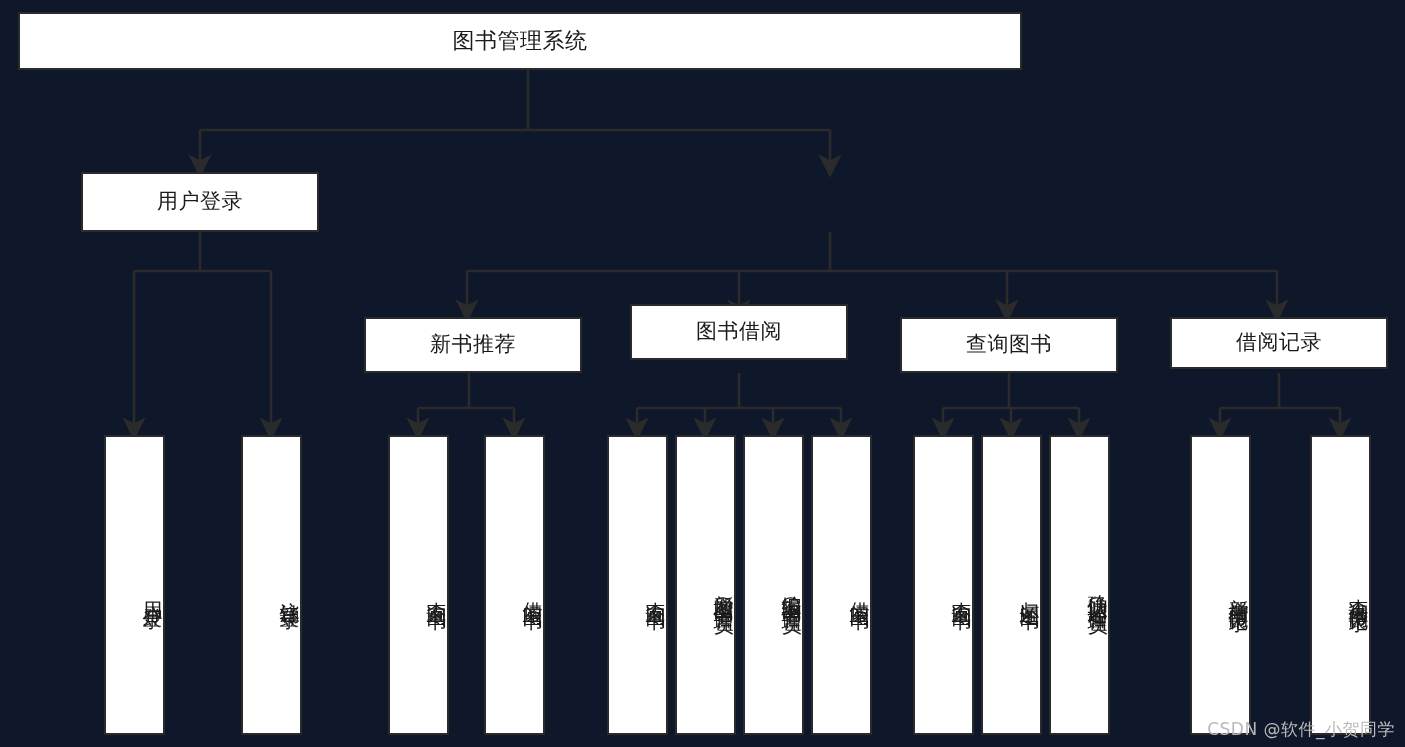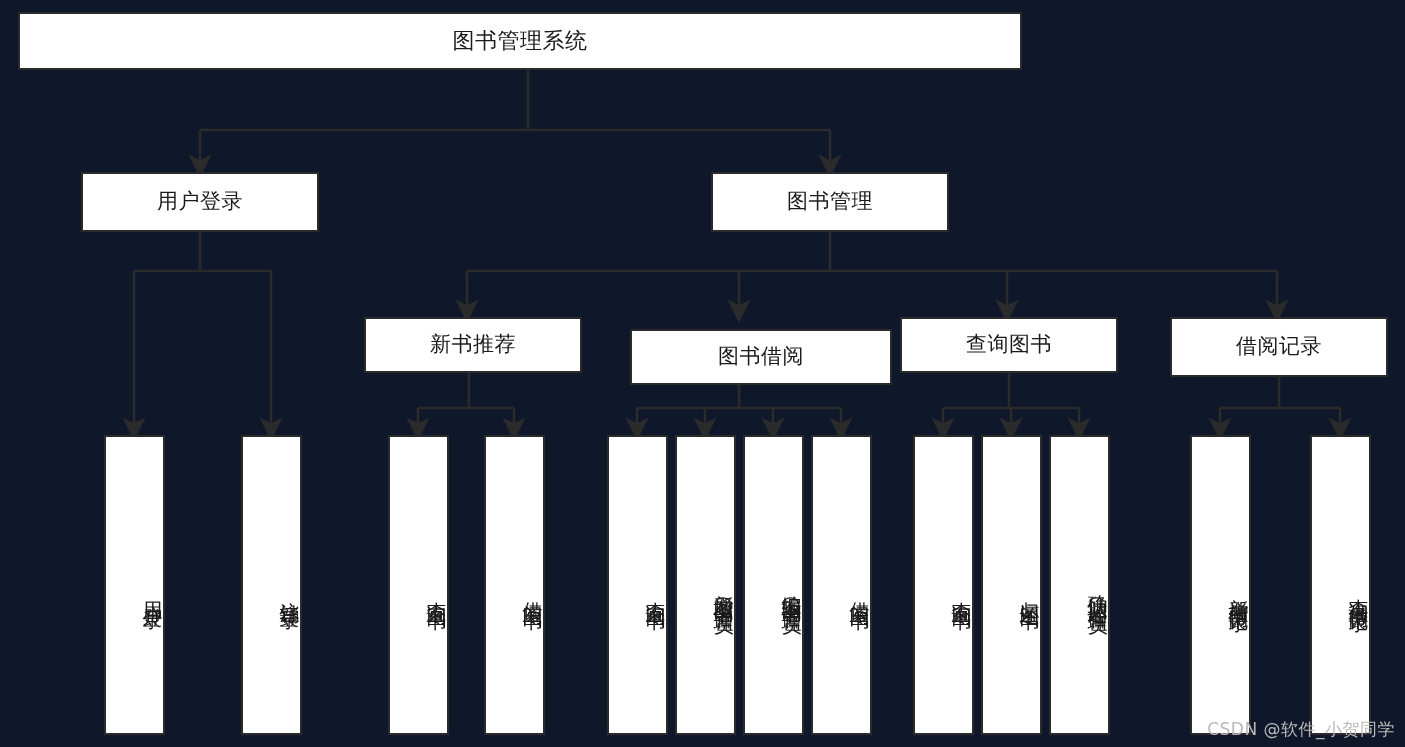--- a/index.html
+++ b/index.html
@@ -125,34 +125,31 @@
     </g>
   </svg>
 
   <div class="node horiz root" style="left: 18px; top: 12px; width: 1004px; height: 58px;">
     <span>图书管理系统</span>
   </div>
 
   <div class="node horiz" style="left: 81px; top: 172px; width: 238px; height: 60px;">
     <span>用户登录</span>
   </div>
-  <div class="node horiz" style="left: 711px; top: 172px; width: 238px; height: 60px;">
-    <span>图书管理</span>
-  </div>
 
   <div class="node horiz" style="left: 364px; top: 317px; width: 218px; height: 56px;">
     <span>新书推荐</span>
   </div>
-  <div class="node horiz" style="left: 630px; top: 329px; width: 262px; height: 56px;">
+  <div class="node horiz" style="left: 630px; top: 304px; width: 218px; height: 56px;">
     <span>图书借阅</span>
   </div>
   <div class="node horiz" style="left: 900px; top: 317px; width: 218px; height: 56px;">
     <span>查询图书</span>
   </div>
-  <div class="node horiz" style="left: 1170px; top: 317px; width: 218px; height: 60px; text-align: center;">
+  <div class="node horiz" style="left: 1170px; top: 317px; width: 218px; height: 52px; text-align: center;">
     <span>借阅记录</span>
   </div>
 
   <div class="node leaf" style="left: 104px; top: 435px; width: 61px; height: 300px;">
     <span class="vtext">用户登录</span>
   </div>
   <div class="node leaf" style="left: 241px; top: 435px; width: 61px; height: 300px;">
     <span class="vtext">注销登录</span>
   </div>
   <div class="node leaf" style="left: 388px; top: 435px; width: 61px; height: 300px;">

